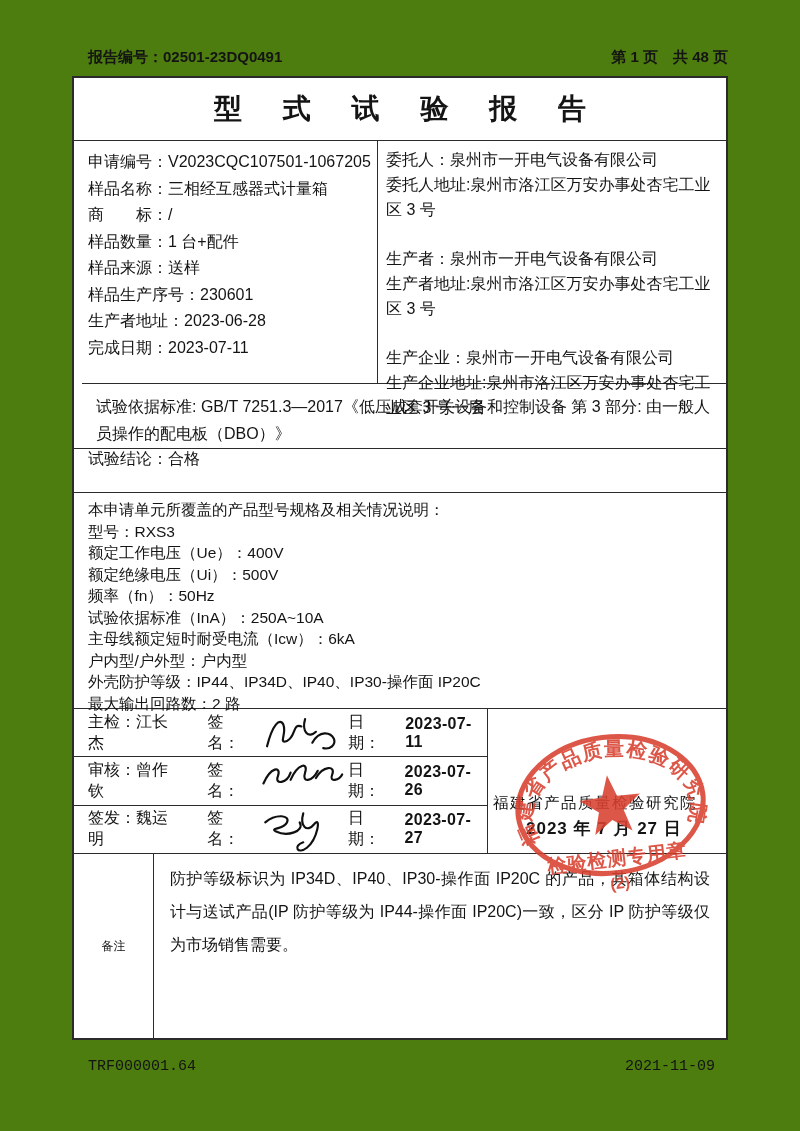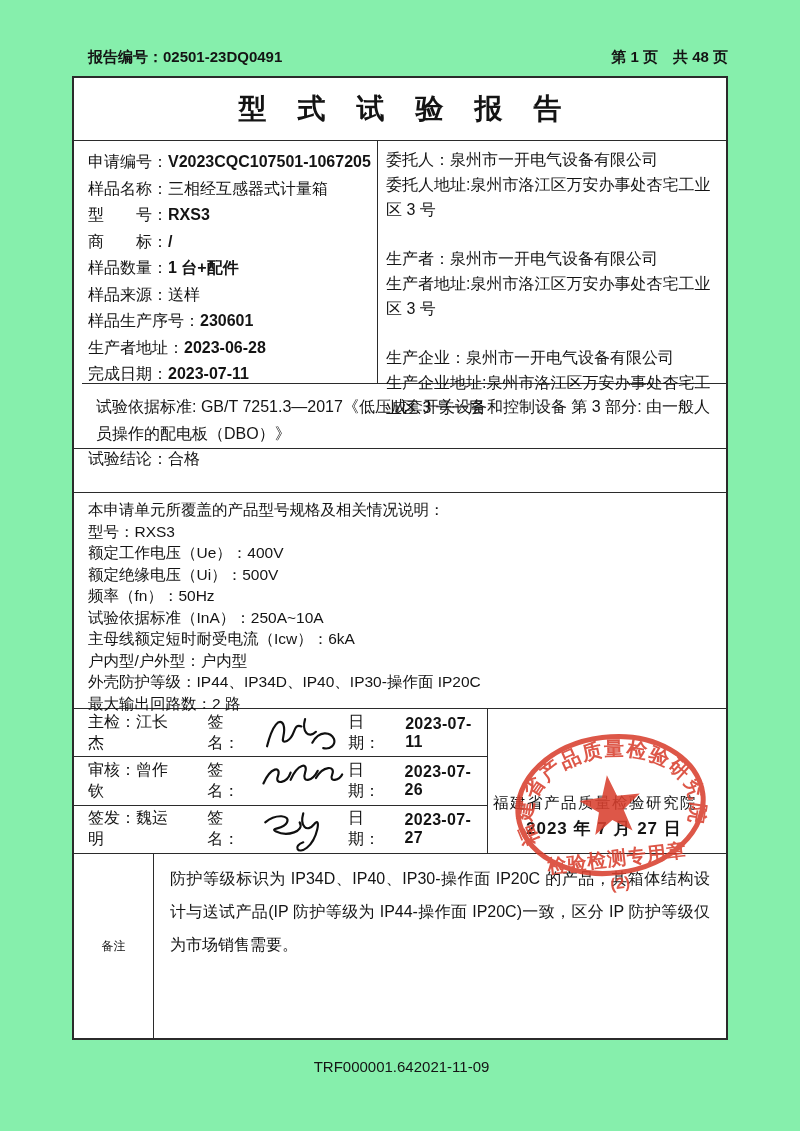--- a/index.html
+++ b/index.html
@@ -2,45 +2,45 @@
 <html><head>
 <meta charset="utf-8">
 <style>
   * { margin:0; padding:0; box-sizing:border-box; }
   html,body { background:#fff; }
   body {
     width:800px; height:1131px; position:relative;
     font-family:"Liberation Sans","DejaVu Sans",sans-serif;
     color:#141414; -webkit-font-smoothing:antialiased;
   }
-  .page { position:absolute; inset:0; background:#86efac; }
+  .page { position:absolute; inset:0; background:#4d7c0f; }
 
   
   .top-header { position:absolute; left:88px; right:72px; top:48px;
     display:flex; justify-content:space-between; font-size:15px; font-weight:600; }
 
   
   .sheet { position:absolute; left:72px; top:76px; width:656px;
     border:2px solid #2b2b2b; background:#fff; }
   .row { border-top:1px solid #2b2b2b; }
   .row:first-child { border-top:none; }
 
   
   .title-row { height:62px; display:flex; align-items:center; justify-content:center; }
   .title-row h1 { font-size:28px; font-weight:600; letter-spacing:12px;
-    font-family:Liberation Serif, serif; text-indent:12px; }
+    font-family:Liberation Mono, monospace; text-indent:12px; }
 
   
   .info-row { height:243px; display:flex; }
   .info-left { width:304px; border-right:1px solid #2b2b2b; padding:8px 0 0 14px; }
   .info-left p { line-height:26.5px; font-size:16px; white-space:nowrap; }
   .info-right { flex:1; padding:6px 6px 0 8px; }
   .info-right p { line-height:25px; font-size:16px; }
   .info-right p.blk { margin-top:24px; }
-  .val { font-weight:700; }
+  .val { font-weight:400; }
 
   
   .standard-row { height:65px; padding:9px 14px 0 14px; font-size:16px; line-height:27px;margin-left:8px; }
   .conclusion-row { height:44px; display:flex; padding-left:14px; font-size:16px; }
 
   
   .specs-row { height:216px; padding:6px 14px 0 14px; }
   .specs-row p { font-size:15.5px; line-height:21.5px; white-space:nowrap; }
 
   
@@ -65,22 +65,22 @@
 
   
   .remark-row { height:185px; display:flex; }
   .remark-label { width:80px; border-right:1px solid #2b2b2b; display:flex;
     align-items:center; justify-content:center; font-size:12px; }
   .remark-body { flex:1; padding:8px 16px 0 16px; font-size:16px; line-height:33px;
     text-align:justify; }
 
   
   .page-footer { position:absolute; left:88px; right:85px; top:1058px;
-    display:flex; justify-content:center;
-    font-family:Liberation Sans, sans-serif; font-size:15px; }
+    display:flex; justify-content:space-between;
+    font-family:Liberation Mono, monospace; font-size:15px; }
 </style>
 </head>
 <body>
 
 <div class="page">
 
   <div class="top-header">
     <span>报告编号：02501-23DQ0491</span>
     <span>第 1 页　共 48 页</span>
   </div>
@@ -88,21 +88,20 @@
   <div class="sheet">
 
     <div class="row title-row">
       <h1>型 式 试 验 报 告</h1>
     </div>
 
     <div class="row info-row">
       <div class="info-left">
         <p><span>申请编号：</span><span class="val">V2023CQC107501-1067205</span></p>
         <p><span>样品名称：</span><span>三相经互感器式计量箱</span></p>
-        <p><span>型　　号：</span><span class="val">RXS3</span></p>
         <p><span>商　　标：</span><span class="val">/</span></p>
         <p><span>样品数量：</span><span class="val">1 台+配件</span></p>
         <p><span>样品来源：</span><span>送样</span></p>
         <p><span>样品生产序号：</span><span class="val">230601</span></p>
         <p><span>生产者地址：</span><span class="val">2023-06-28</span></p>
         <p><span>完成日期：</span><span class="val">2023-07-11</span></p>
       </div>
       <div class="info-right">
         <p><span>委托人：</span><span>泉州市一开电气设备有限公司</span></p>
         <p><span>委托人地址:</span><span>泉州市洛江区万安办事处杏宅工业区 3 号</span></p>

